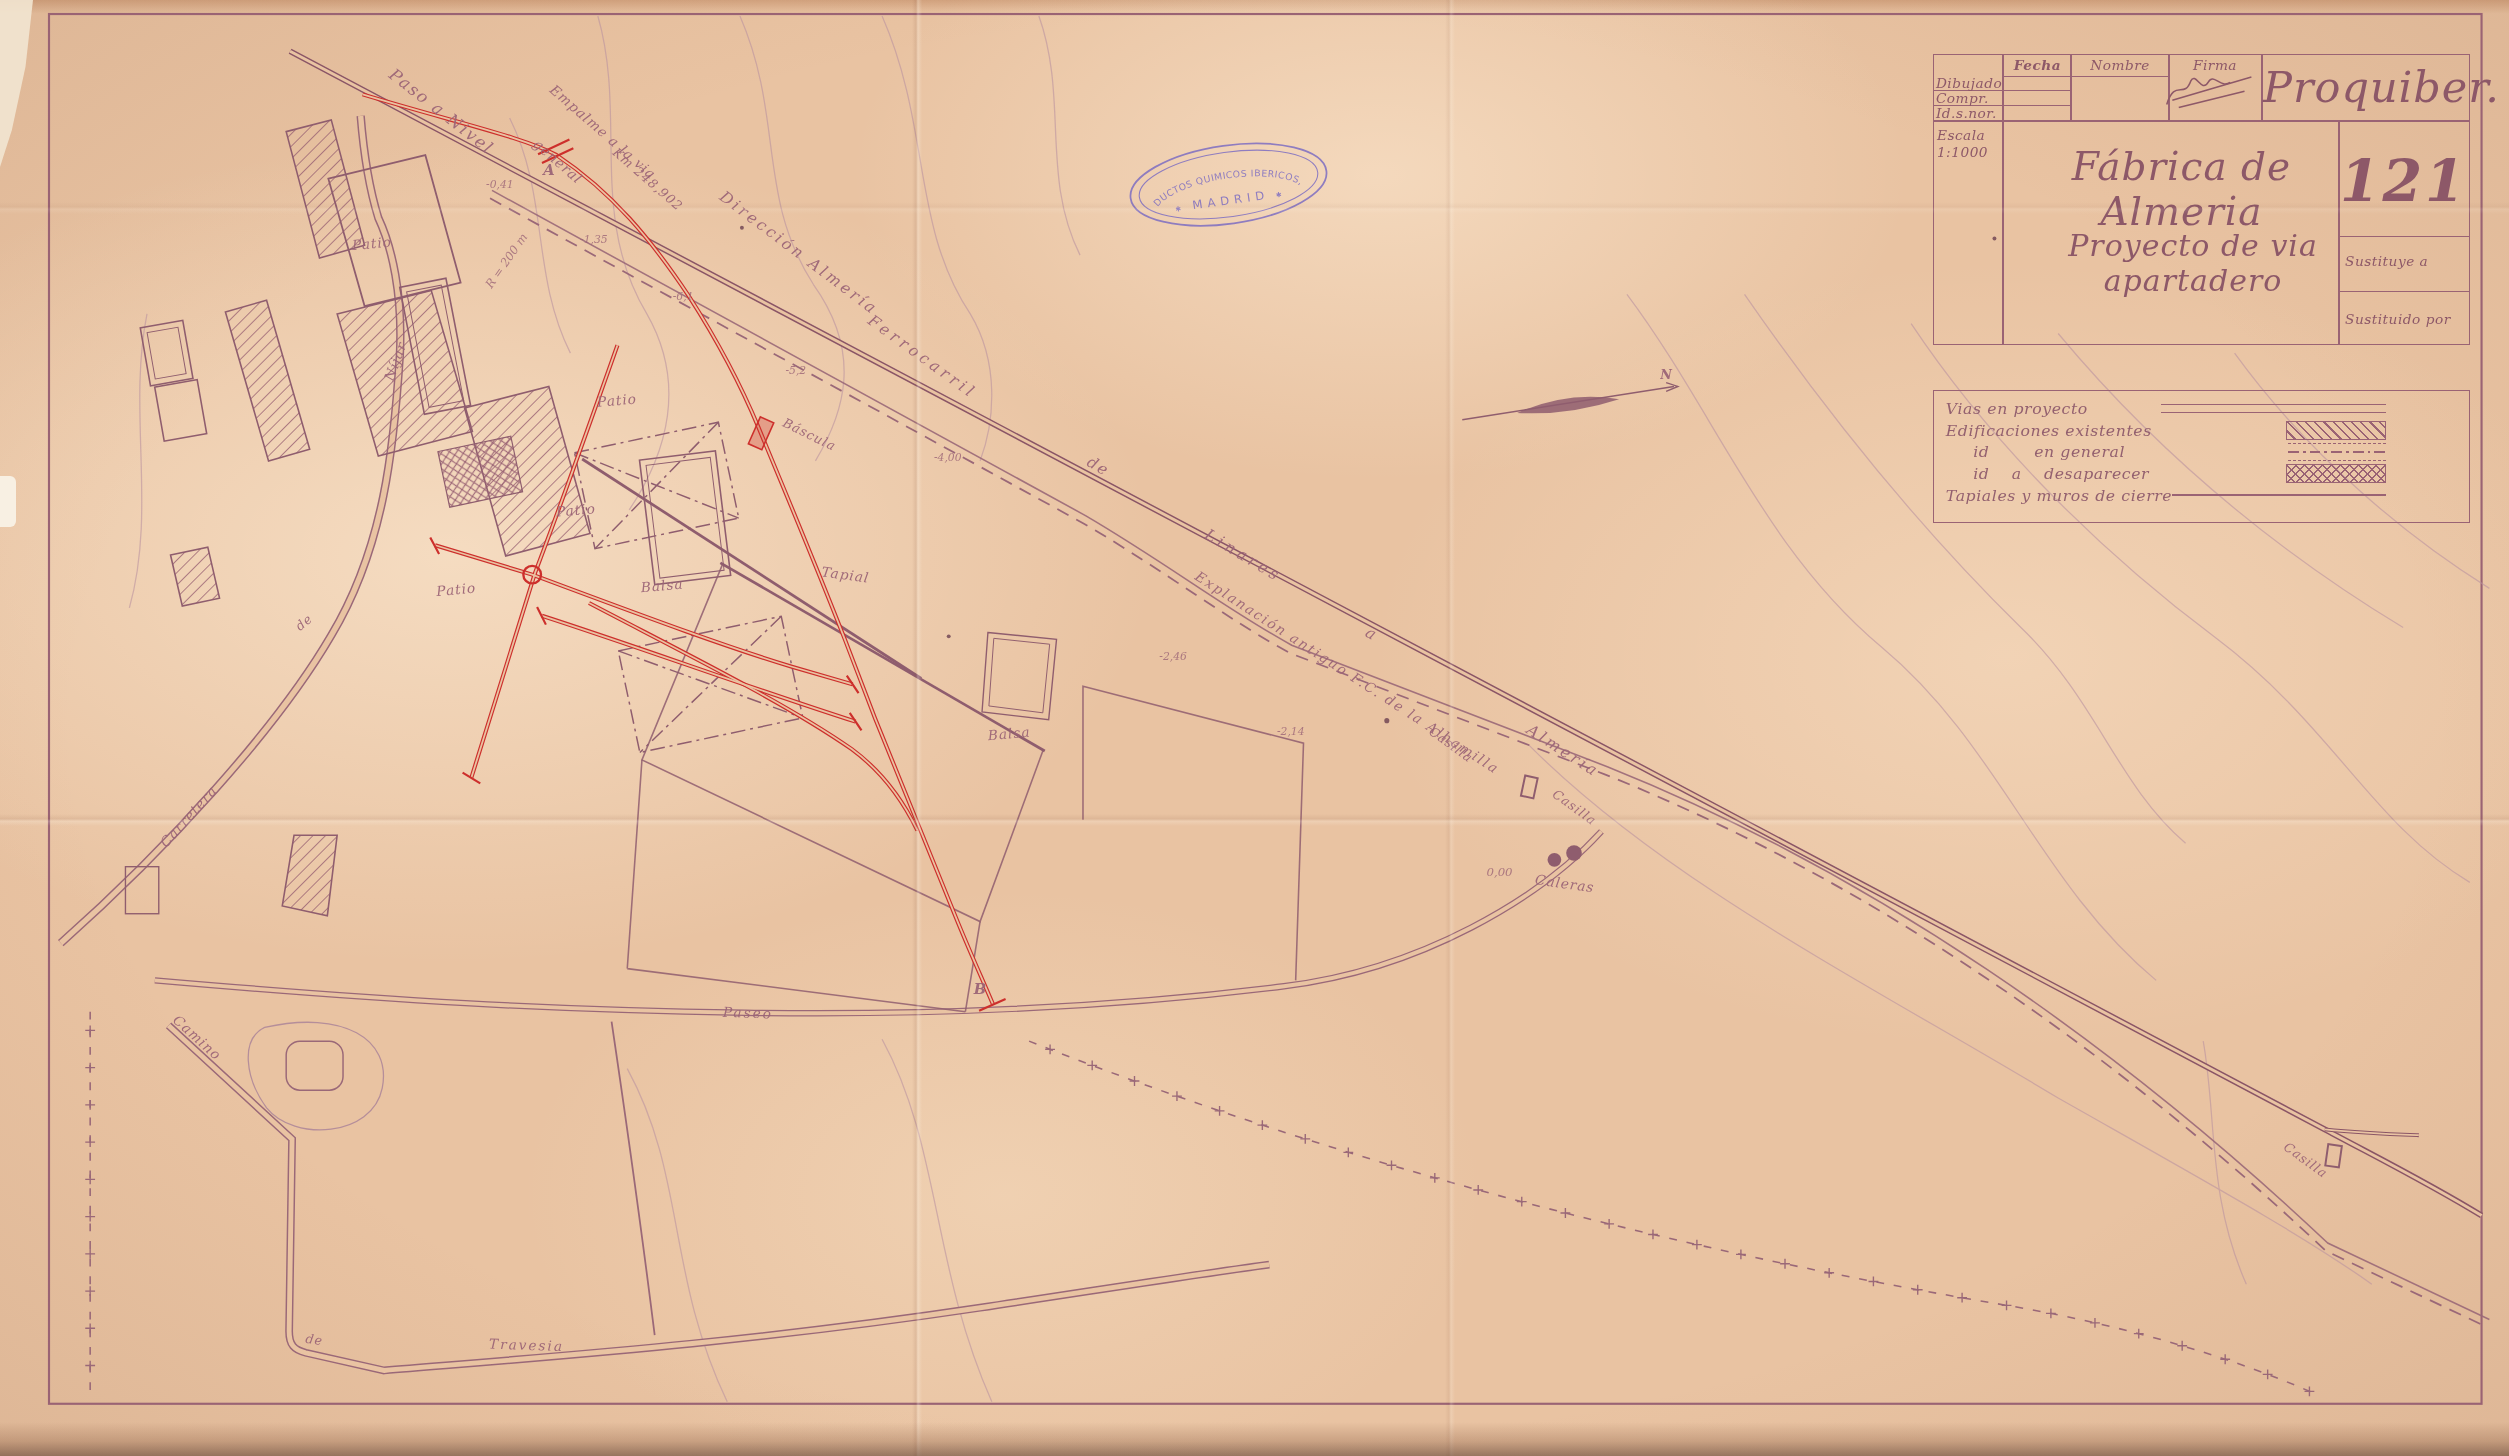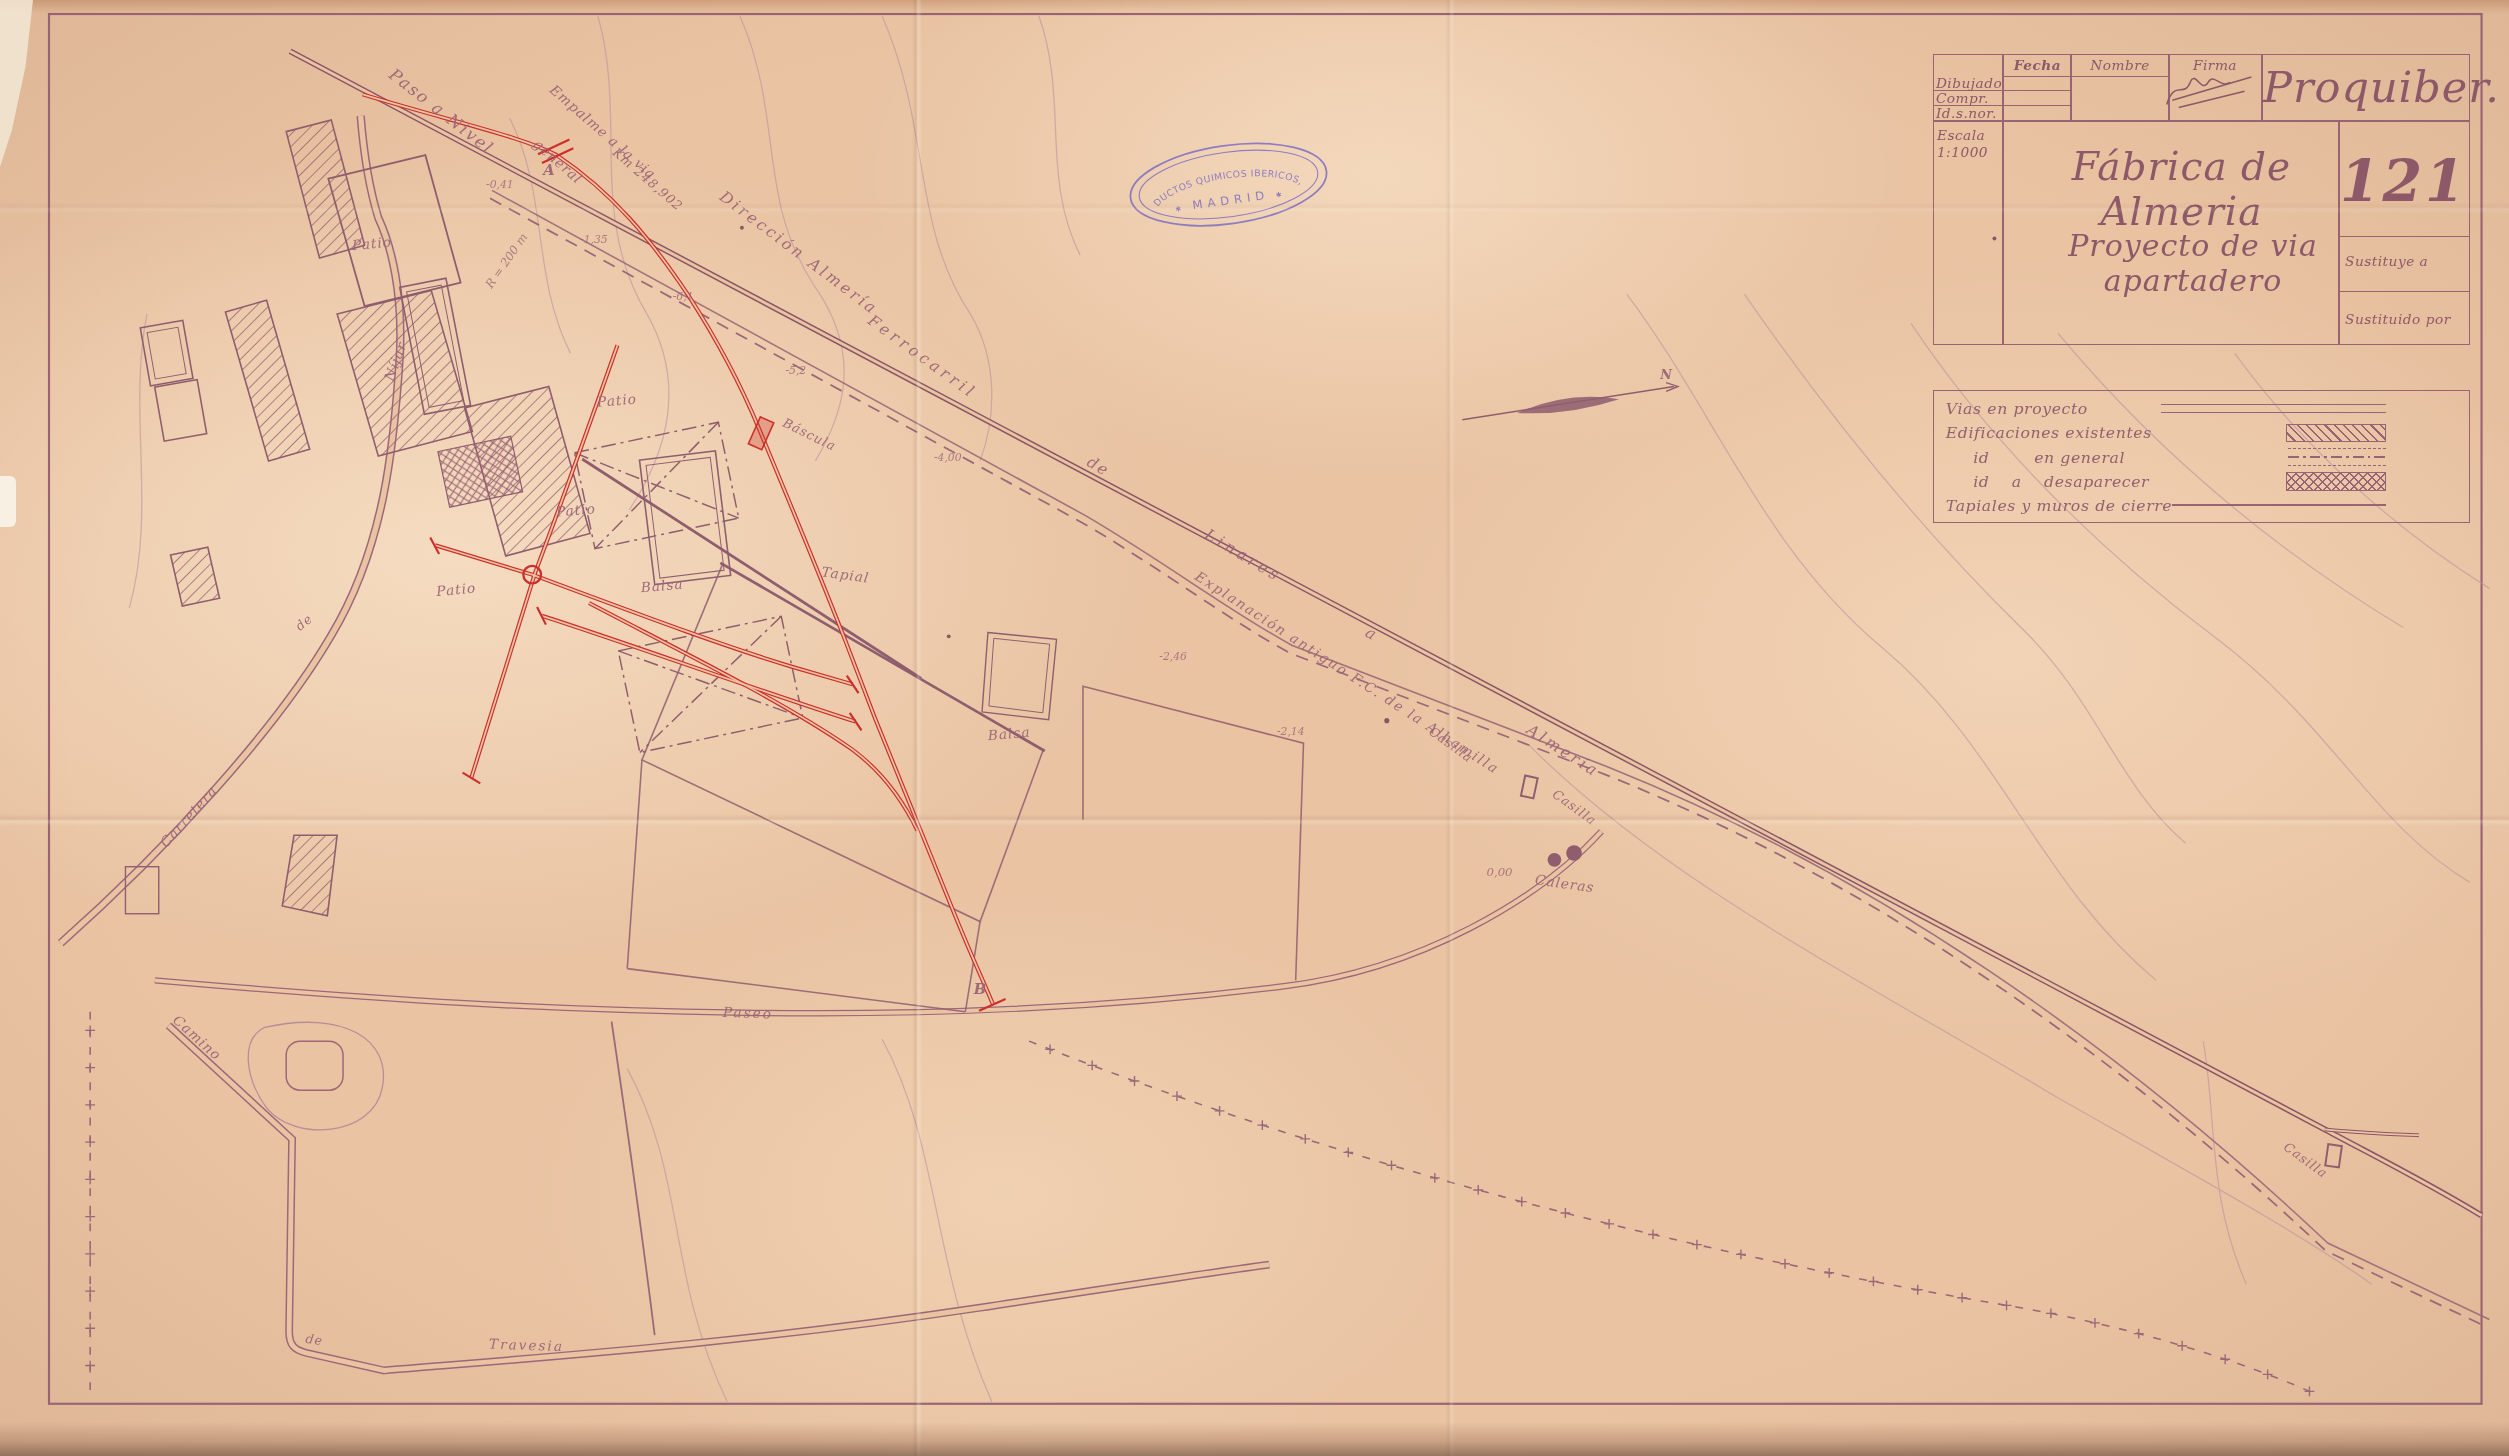--- a/index.html
+++ b/index.html
@@ -349,21 +349,21 @@
 
     <div class="tb-cell tb-title" style="left:71px;top:90px;width:333px;margin-left:11px;">Fábrica de Almeria</div>
     <div class="tb-cell tb-subtitle" style="left:71px;top:174px;width:333px;padding-left:45px;">Proyecto de via apartadero</div>
 
     <div class="tb-cell tb-number" style="left:407px;top:93px;width:128px;">121</div>
     <div class="tb-cell tb-small" style="left:412px;top:199px;width:122px;">Sustituye a</div>
     <div class="tb-cell tb-small" style="left:412px;top:257px;width:122px;">Sustituido por</div>
   </div>
 
   <div class="legendbox">
-    <div style="display:flex;flex-direction:column;justify-content:space-between;height:100%;">
+    <div style="display:flex;flex-direction:column;height:100%;">
         <div class="legend-row">
           <span class="legend-label">Vias en proyecto</span>
           <span class="legend-swatch sw-double-line"></span>
         </div>
         <div class="legend-row">
           <span class="legend-label">Edificaciones existentes</span>
           <span class="legend-swatch sw-hatch"></span>
         </div>
         <div class="legend-row">
           <span class="legend-label indent">id        en general</span>

